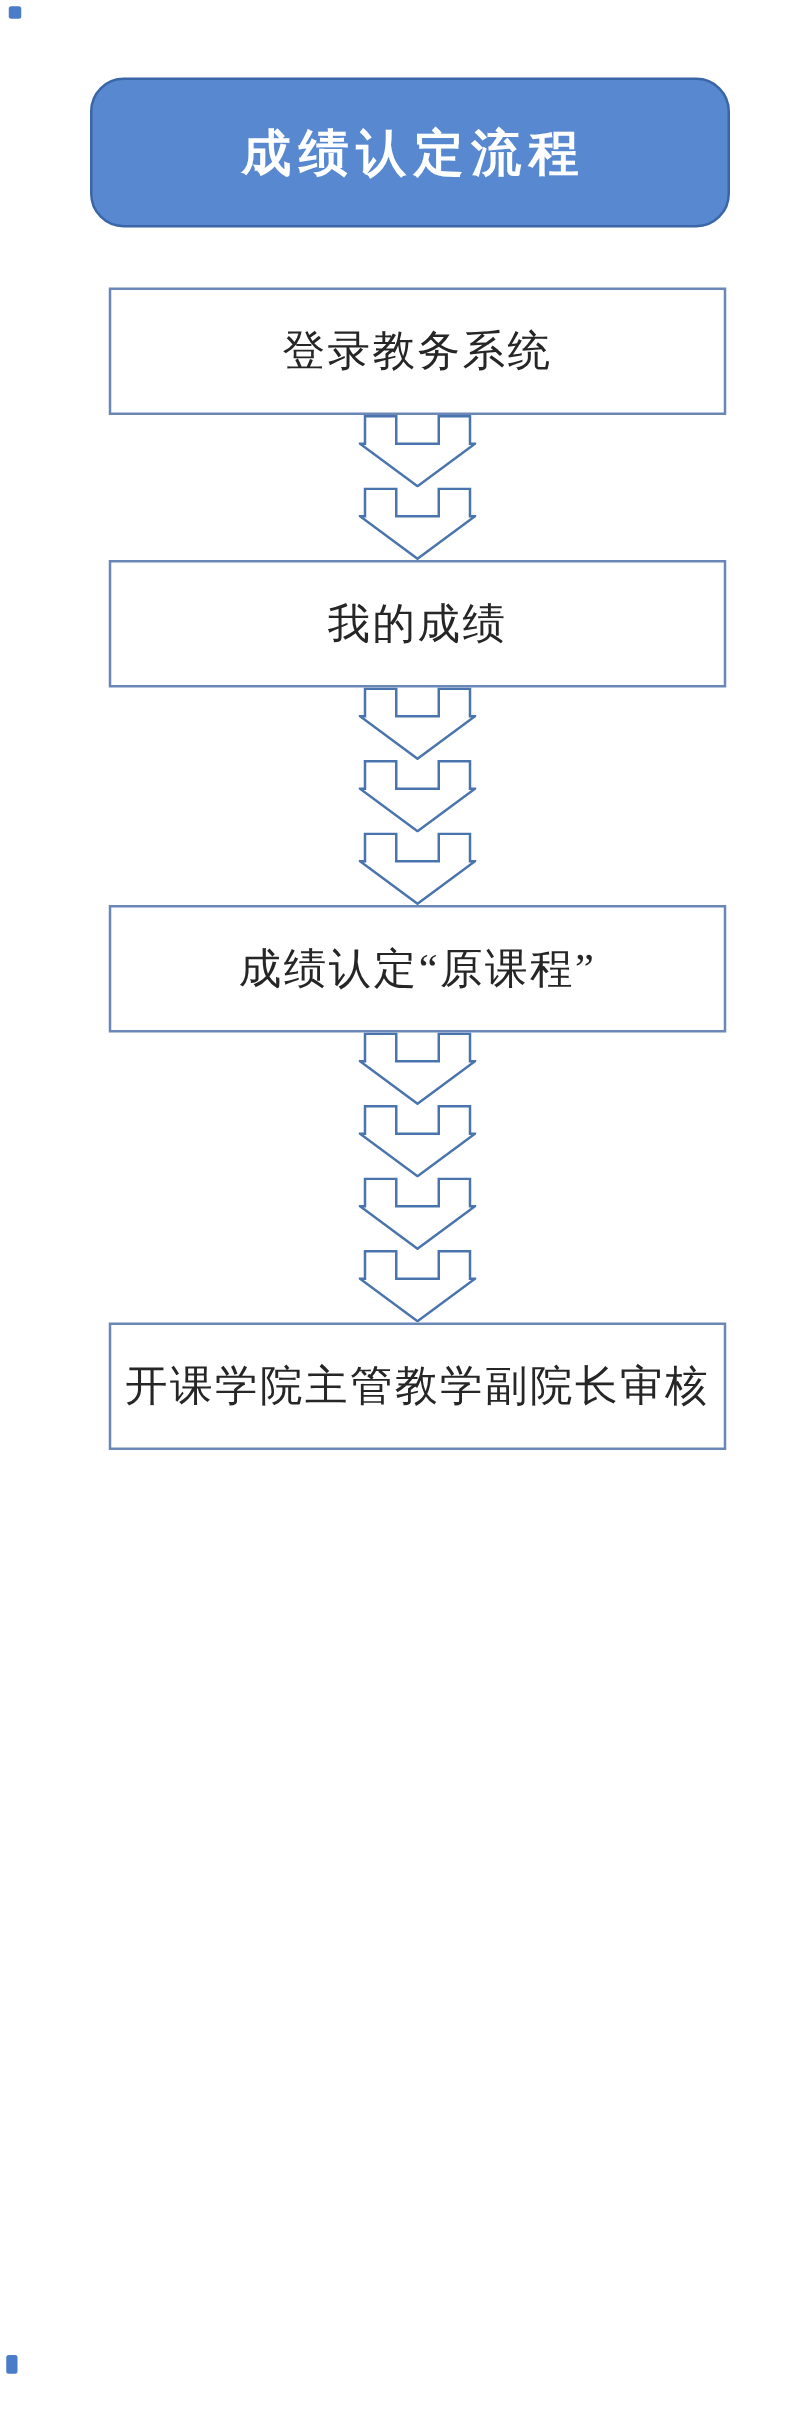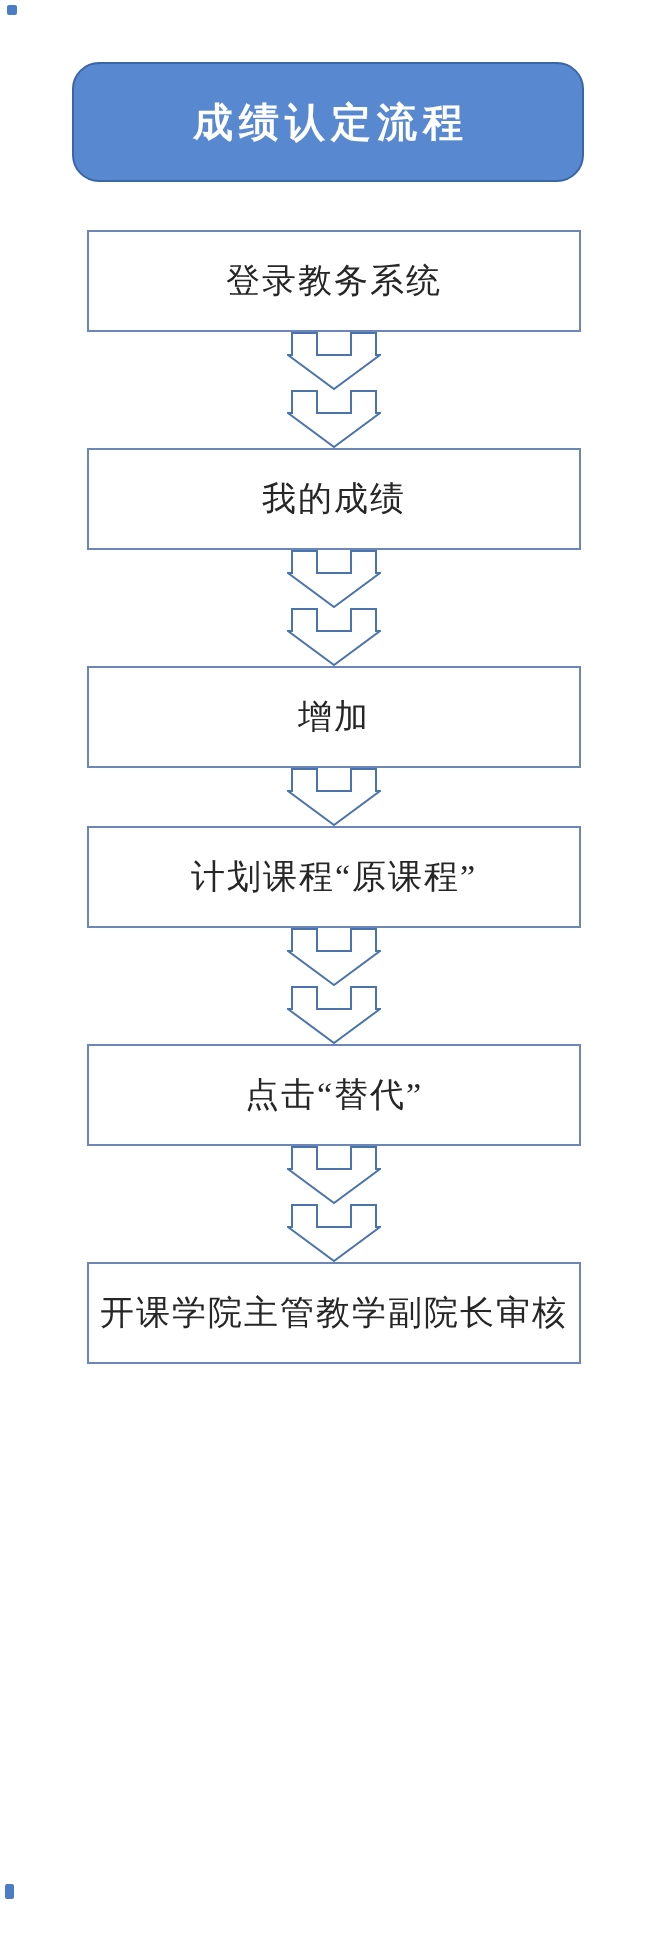--- a/index.html
+++ b/index.html
@@ -105,47 +105,41 @@
         <polygon points="5,1 30,1 30,23 64,23 64,1 89,1 89,23 93,23 47,57 1,23 5,23"></polygon>
       </svg>
     </div>
 
     <div class="arrow-cell">
       <svg width="94" height="58" viewBox="0 0 94 58">
         <polygon points="5,1 30,1 30,23 64,23 64,1 89,1 89,23 93,23 47,57 1,23 5,23"></polygon>
       </svg>
     </div>
 
-    <div class="step-box">
-      <span class="step-label">增加</span>
-    </div>
     <div class="arrow-cell">
       <svg width="94" height="58" viewBox="0 0 94 58">
         <polygon points="5,1 30,1 30,23 64,23 64,1 89,1 89,23 93,23 47,57 1,23 5,23"></polygon>
       </svg>
     </div>
 
     <div class="step-box">
-      <span class="step-label">计划课程“原课程”</span>
+      <span class="step-label">成绩认定“原课程”</span>
     </div>
     <div class="arrow-cell">
       <svg width="94" height="58" viewBox="0 0 94 58">
         <polygon points="5,1 30,1 30,23 64,23 64,1 89,1 89,23 93,23 47,57 1,23 5,23"></polygon>
       </svg>
     </div>
 
     <div class="arrow-cell">
       <svg width="94" height="58" viewBox="0 0 94 58">
         <polygon points="5,1 30,1 30,23 64,23 64,1 89,1 89,23 93,23 47,57 1,23 5,23"></polygon>
       </svg>
     </div>
 
-    <div class="step-box">
-      <span class="step-label">点击“替代”</span>
-    </div>
     <div class="arrow-cell">
       <svg width="94" height="58" viewBox="0 0 94 58">
         <polygon points="5,1 30,1 30,23 64,23 64,1 89,1 89,23 93,23 47,57 1,23 5,23"></polygon>
       </svg>
     </div>
 
     <div class="arrow-cell">
       <svg width="94" height="58" viewBox="0 0 94 58">
         <polygon points="5,1 30,1 30,23 64,23 64,1 89,1 89,23 93,23 47,57 1,23 5,23"></polygon>
       </svg>

